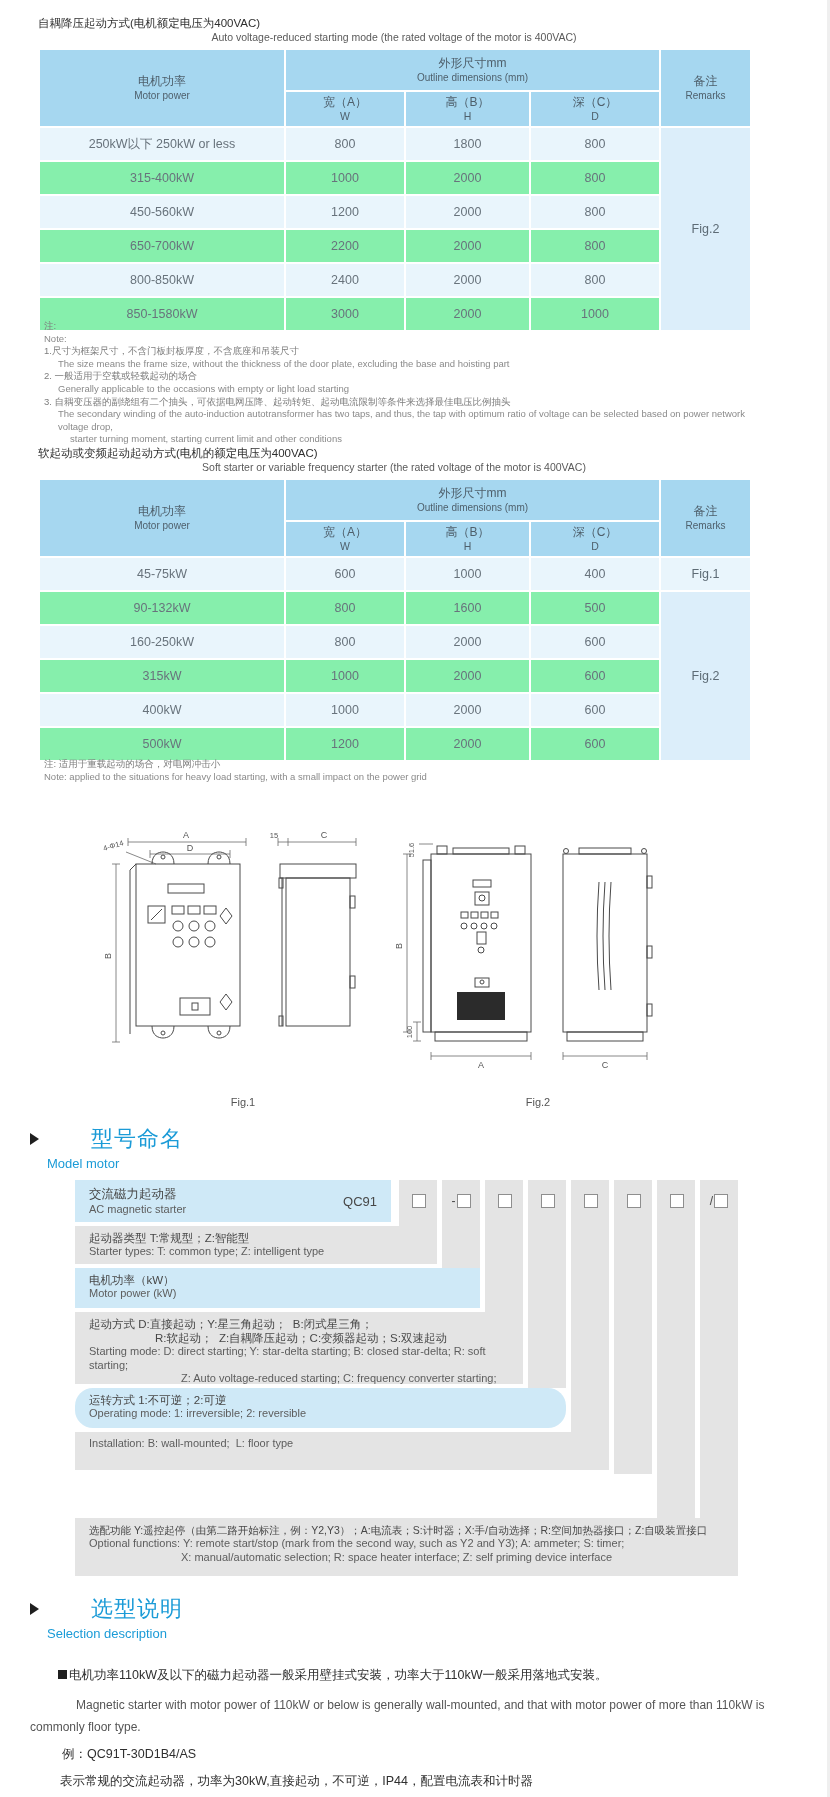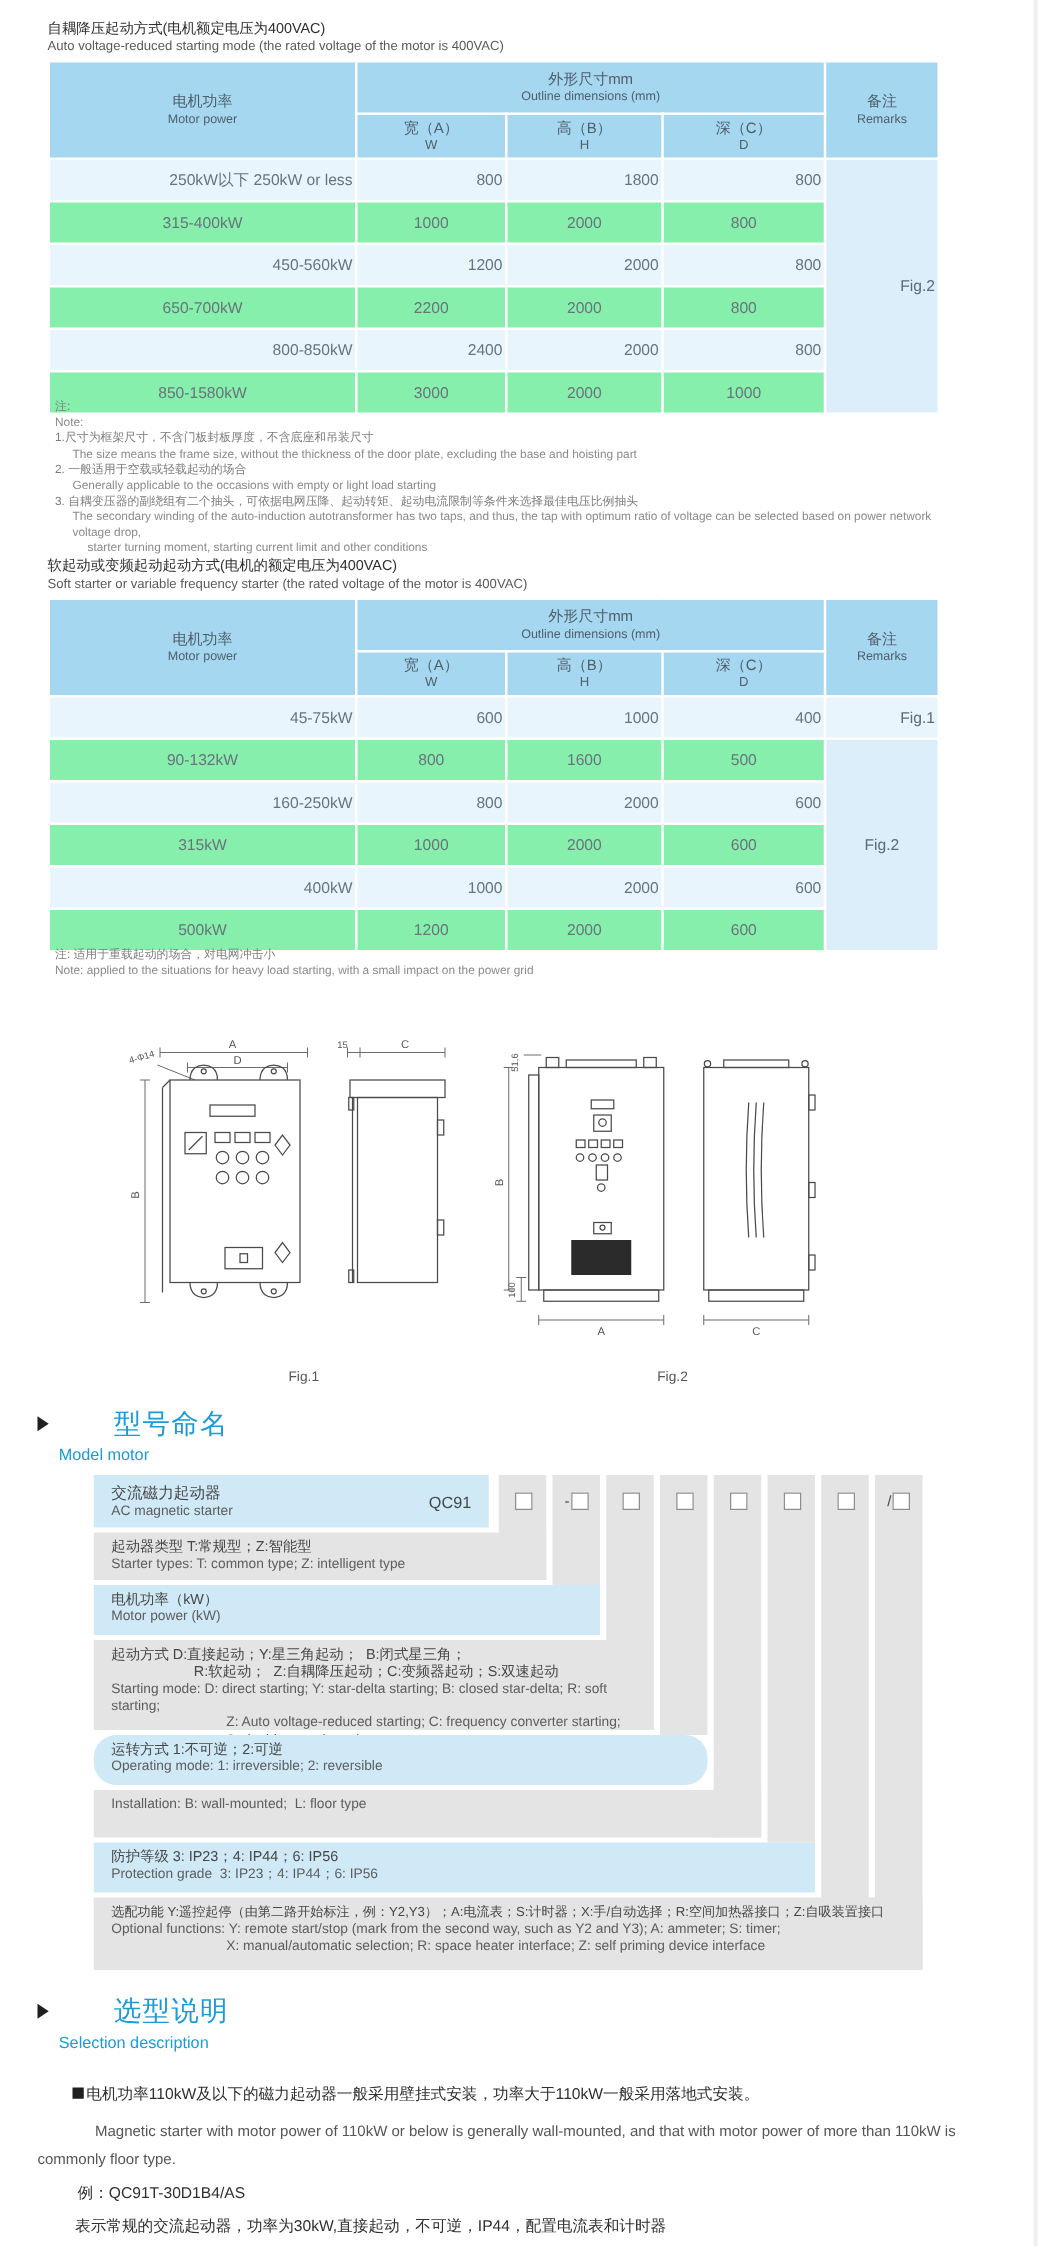--- a/index.html
+++ b/index.html
@@ -9,36 +9,36 @@
     overflow:hidden;color:#3c3c3c;
   }
   .page{position:absolute;inset:0;background:#fff;}
   .page-edge{position:absolute;right:0;top:0;width:3px;height:100%;background:#efefef;}
 
   
   .abs{position:absolute;}
 
   
   .t-cn{font-size:11.5px;color:#2f2f2f;line-height:14px;}
-  .t-en{font-size:10.5px;color:#5a5a5a;line-height:14px;}
+  .t-en{font-size:10.5px;color:#5a5a5a;line-height:14px;text-align:center;}
 
   
   table.spec{border-collapse:collapse;table-layout:fixed;width:712px;margin-top:4px;}
   table.spec td{
     border:2px solid #ffffff;text-align:center;vertical-align:middle;
     font-size:12px;color:#68737c;padding:2px;
   }
   table.spec tr.hd td{background:#a6d7f0;color:#4e5f6b;}
   table.spec tr.hd td .cn{font-size:12px;line-height:15px;}
   table.spec tr.hd td .en{font-size:10px;line-height:13px;}
   table.spec tr.hd td .en2{font-size:10.5px;line-height:13px;}
   table.spec tr.hd.top td{height:36px;}
   table.spec tr.hd.sub td{height:30px;}
   table.spec tr.r td{height:28px;font-size:12.5px;}
-  table.spec tr.r.odd td{background:#e9f5fc;text-align:right;}
+  table.spec tr.r.odd td{background:#e9f5fc;}
   table.spec tr.r.even td{background:#86efac;}
   table.spec td.remark{background:#dceefa !important;font-size:12px;color:#5d6b75;}
 
   
   .note{font-size:9.5px;color:#8a8a8a;line-height:12.6px;}
   .note .cnl{color:#7d7d7d;}
   .note .ind{padding-left:14px;}
   .note .ind2{padding-left:26px;}
 
   
@@ -488,24 +488,20 @@
     <div class="e econt">Z: Auto voltage-reduced starting; C: frequency converter starting;</div>
     <div class="e econt">S: double speed starting</div>
   </div>
   <div class="row blue" style="top:208px;height:40px;width:491px;border-radius:18px;">
     <div class="c">运转方式 1:不可逆；2:可逆</div>
     <div class="e">Operating mode: 1: irreversible; 2: reversible</div>
   </div>
   <div class="row gray" style="top:252px;height:38px;width:534px;">
     <div class="e">Installation: B: wall-mounted;  L: floor type</div>
   </div>
-  <div class="row blue" style="top:294px;height:40px;width:577px;">
-    <div class="c">防护等级 3: IP23；4: IP44；6: IP56</div>
-    <div class="e">Protection grade  3: IP23；4: IP44；6: IP56</div>
-  </div>
   <div class="row gray" style="top:338px;height:58px;width:663px;">
     <div class="c" style="font-size:10.5px;">选配功能 Y:遥控起停（由第二路开始标注，例：Y2,Y3）；A:电流表；S:计时器；X:手/自动选择；R:空间加热器接口；Z:自吸装置接口</div>
     <div class="e">Optional functions: Y: remote start/stop (mark from the second way, such as Y2 and Y3); A: ammeter; S: timer;</div>
     <div class="e econt">X: manual/automatic selection; R: space heater interface; Z: self priming device interface</div>
   </div>
 </div>
 
 <div class="sel">
   <div class="sec-head">
     <span class="tri-icon"></span>

